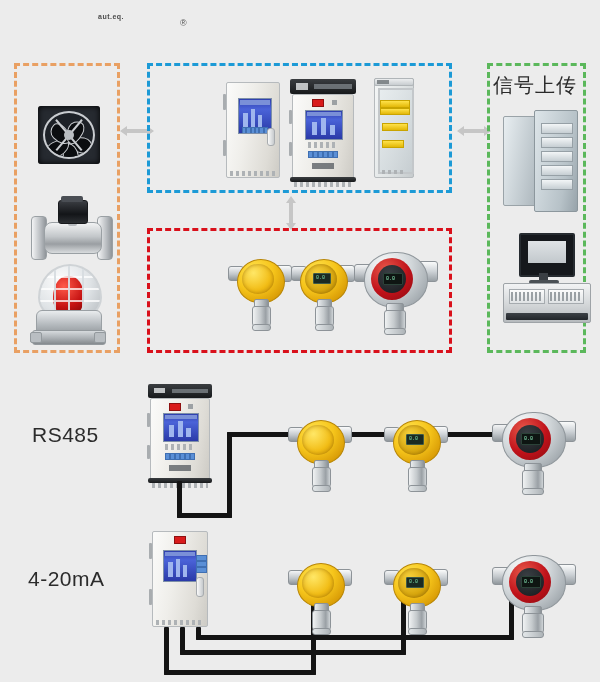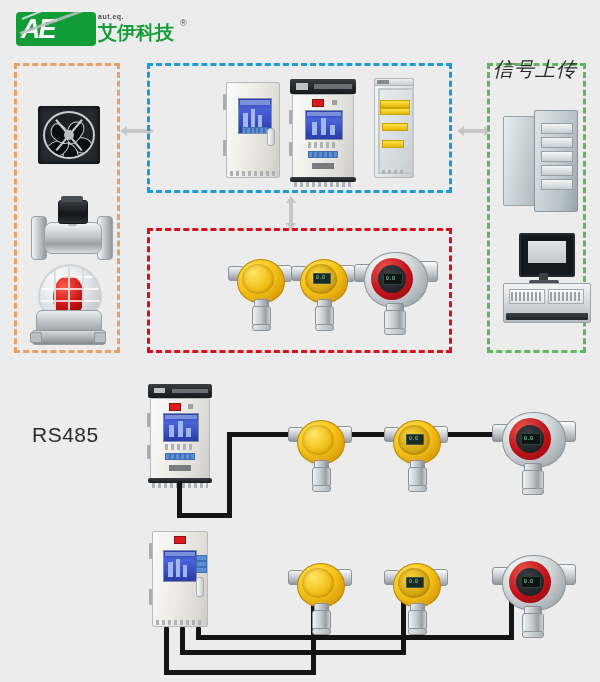--- a/index.html
+++ b/index.html
@@ -137,27 +137,21 @@
   
   .seclabel{position:absolute;font-size:21px;color:#2b2b2b;letter-spacing:.5px;
             font-family:"Liberation Sans","DejaVu Sans",sans-serif;}
 </style>
 </head>
 <body>
 
 <div id="stage">
 
   <div class="logo">
-    <div class="logo-mark">
-      <div class="logo-ae">AE</div>
-      <div class="logo-slash"></div>
-      <div class="logo-slash2"></div>
-    </div>
     <div class="logo-sub">aut.eq.</div>
-    <div class="logo-cn">艾伊科技</div>
     <div class="logo-reg">®</div>
   </div>
 
   <div class="gbox orange" style="left:14px;top:63px;width:106px;height:290px;">
   </div>
 
   <div class="fan" style="left:38px;top:106px;width:62px;height:58px;">
     <div class="fan-in">
       <div class="blade" style="transform:rotate(10deg)"></div>
       <div class="blade" style="transform:rotate(82deg)"></div>
@@ -314,21 +308,21 @@
     <div class="det-lcd" style="left:29px;top:25px;width:18px;height:10px;background:#0e1512;border-color:#2b4238;">
       <div class="det-lcd-txt" style="left:2px;top:2px;color:#8ef0be;">0.0</div>
     </div>
     <div class="det-neck" style="left:32px;top:55px;width:16px;height:8px;"></div>
     <div class="det-sensor" style="left:30px;top:62px;width:20px;height:20px;"></div>
     <div class="det-sensor-cap" style="left:30px;top:80px;width:20px;height:5px;"></div>
   </div>
 
   <div class="gbox green" style="left:487px;top:63px;width:99px;height:290px;">
   </div>
-  <div class="glabel h" style="left:493px;top:56px;width:90px;font-style:italic;">信号上传</div>
+  <div class="glabel h" style="left:493px;top:72px;width:90px;">信号上传</div>
 
   <div class="srv" style="left:503px;top:110px;width:76px;height:102px;">
     <div class="srv-left"></div>
     <div class="srv-right">
       <div class="srv-panel" style="top:12px;"></div>
       <div class="srv-panel" style="top:26px;"></div>
       <div class="srv-panel" style="top:40px;"></div>
       <div class="srv-panel" style="top:54px;"></div>
       <div class="srv-panel" style="top:68px;"></div>
     </div>
@@ -417,20 +411,21 @@
     <div class="det-redring" style="left:17px;top:10px;width:42px;height:42px;"></div>
     <div class="det-redring-in" style="left:24px;top:17px;width:28px;height:28px;"></div>
     <div class="det-lcd" style="left:29px;top:25px;width:18px;height:10px;background:#0e1512;border-color:#2b4238;">
       <div class="det-lcd-txt" style="left:2px;top:2px;color:#8ef0be;">0.0</div>
     </div>
     <div class="det-neck" style="left:32px;top:55px;width:16px;height:8px;"></div>
     <div class="det-sensor" style="left:30px;top:62px;width:20px;height:20px;"></div>
     <div class="det-sensor-cap" style="left:30px;top:80px;width:20px;height:5px;"></div>
   </div>
 
+  <div class="seclabel" style="left:28px;top:567px;">4-20mA</div>
 
   <div class="cab" style="left:152px;top:531px;width:56px;height:96px;">
     <div class="cab-body"></div>
     <div class="cab-hinge" style="left:-3px;top:12px;height:16px;"></div>
     <div class="cab-hinge" style="left:-3px;top:58px;height:16px;"></div>
     <div class="cab-led" style="left:22px;top:5px;"></div>
     <div class="cab-screen" style="left:11px;top:19px;width:32px;height:30px;">
       <div class="cab-scr-head"></div>
       <div class="cab-scr-bar" style="left:14%;height:48%;"></div>
       <div class="cab-scr-bar" style="left:36%;height:60%;"></div>

